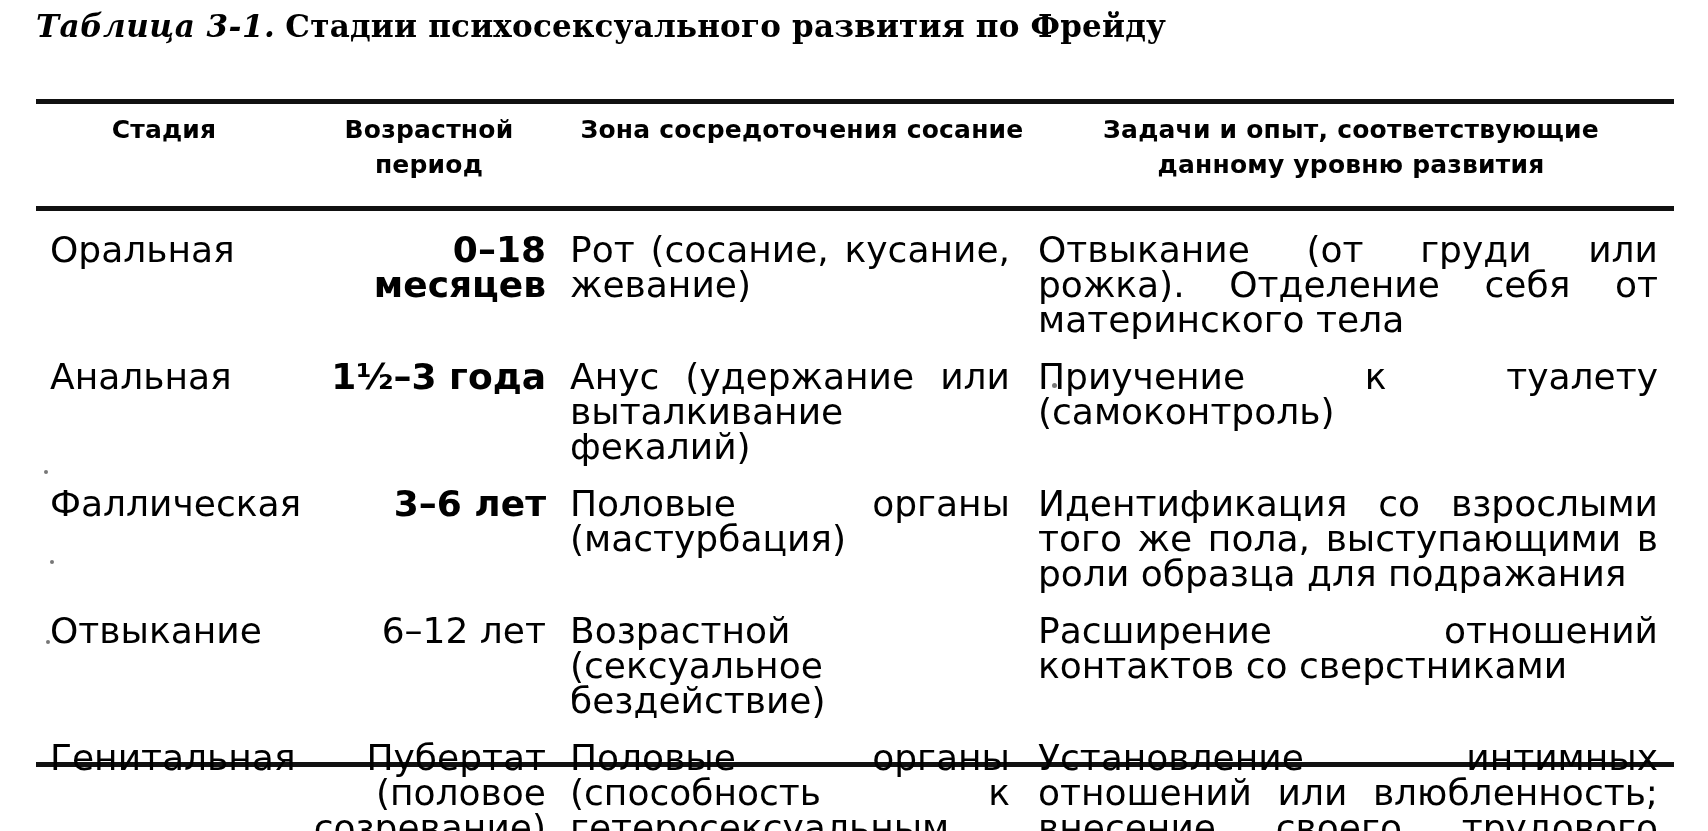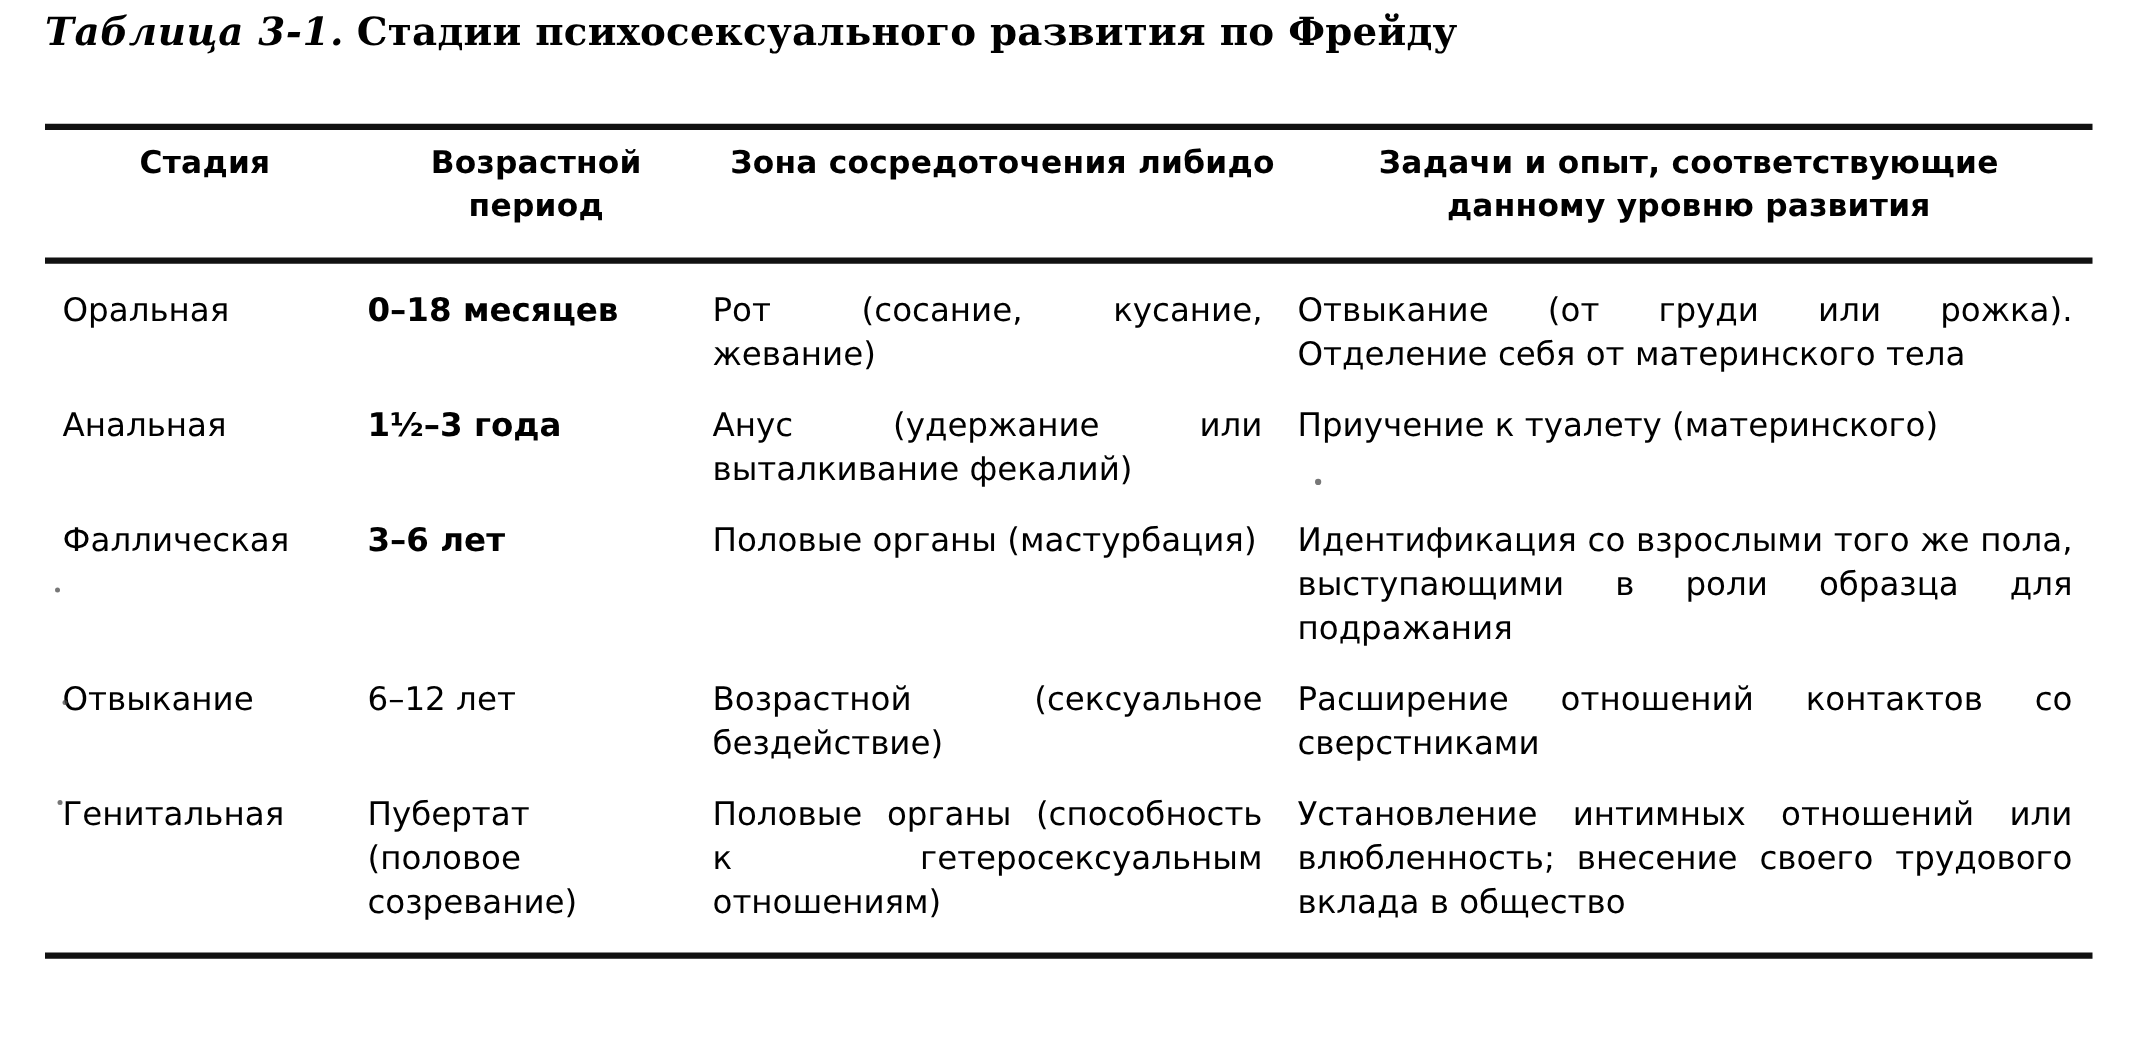--- a/index.html
+++ b/index.html
@@ -79,40 +79,40 @@
     font-size: 25px;
     line-height: 35px;
     text-align: center;
     vertical-align: top;
     padding: 2px 8px 28px 8px;
     letter-spacing: 0.2px;
   }
   thead th.h-stage  { padding-left: 18px; }
 
   tbody td {
-    font-size: 26px;
+    font-size: 36px;
     line-height: 35px;
     vertical-align: top;
     padding: 11px 10px 11px 0;
     text-align: justify;
     text-justify: inter-word;
     hyphens: manual;
   }
   tbody tr:first-child td { padding-top: 22px; }
 
   td.stage {
     padding-left: 22px;
     white-space: nowrap;
     text-align: left;
   }
   td.age {
     font-weight: bold;
     padding-left: 4px;
     padding-right: 22px;
-    text-align: left;
+    text-align: right;
   }
   td.age.light { font-weight: normal; }
   td.zone {
     padding-left: 2px;
     padding-right: 26px;
   }
   td.tasks {
     padding-left: 2px;
     padding-right: 8px;
   }
@@ -143,36 +143,36 @@
     <colgroup>
       <col class="c1">
         <col class="c2">
         <col class="c3">
         <col class="c4">
     </colgroup>
     <thead>
       <tr>
         <th class="h-stage">Стадия</th>
         <th>Возрастной период</th>
-        <th>Зона сосредоточения либидо</th>
+        <th>Зона сосредоточения сосание</th>
         <th>Задачи и опыт, соответствующие данному уровню развития</th>
       </tr>
     </thead>
     <tbody>
       <tr>
         <td class="stage">Оральная</td>
         <td class="age">0–18 месяцев</td>
         <td class="zone">Рот (сосание, кусание, жевание)</td>
         <td class="tasks">Отвыкание (от груди или рожка). Отделение себя от материнского тела</td>
       </tr>
       <tr>
         <td class="stage">Анальная</td>
         <td class="age">1½–3 года</td>
         <td class="zone">Анус (удержание или выталкивание фекалий)</td>
-        <td class="tasks">Приучение к туалету (материнского)</td>
+        <td class="tasks">Приучение к туалету (самоконтроль)</td>
       </tr>
       <tr>
         <td class="stage">Фаллическая</td>
         <td class="age">3–6 лет</td>
         <td class="zone">Половые органы (мастурбация)</td>
         <td class="tasks bold">Идентификация со взрослыми того же пола, выступающими в роли образца для подражания</td>
       </tr>
       <tr>
         <td class="stage">Отвыкание</td>
         <td class="age light">6–12 лет</td>

